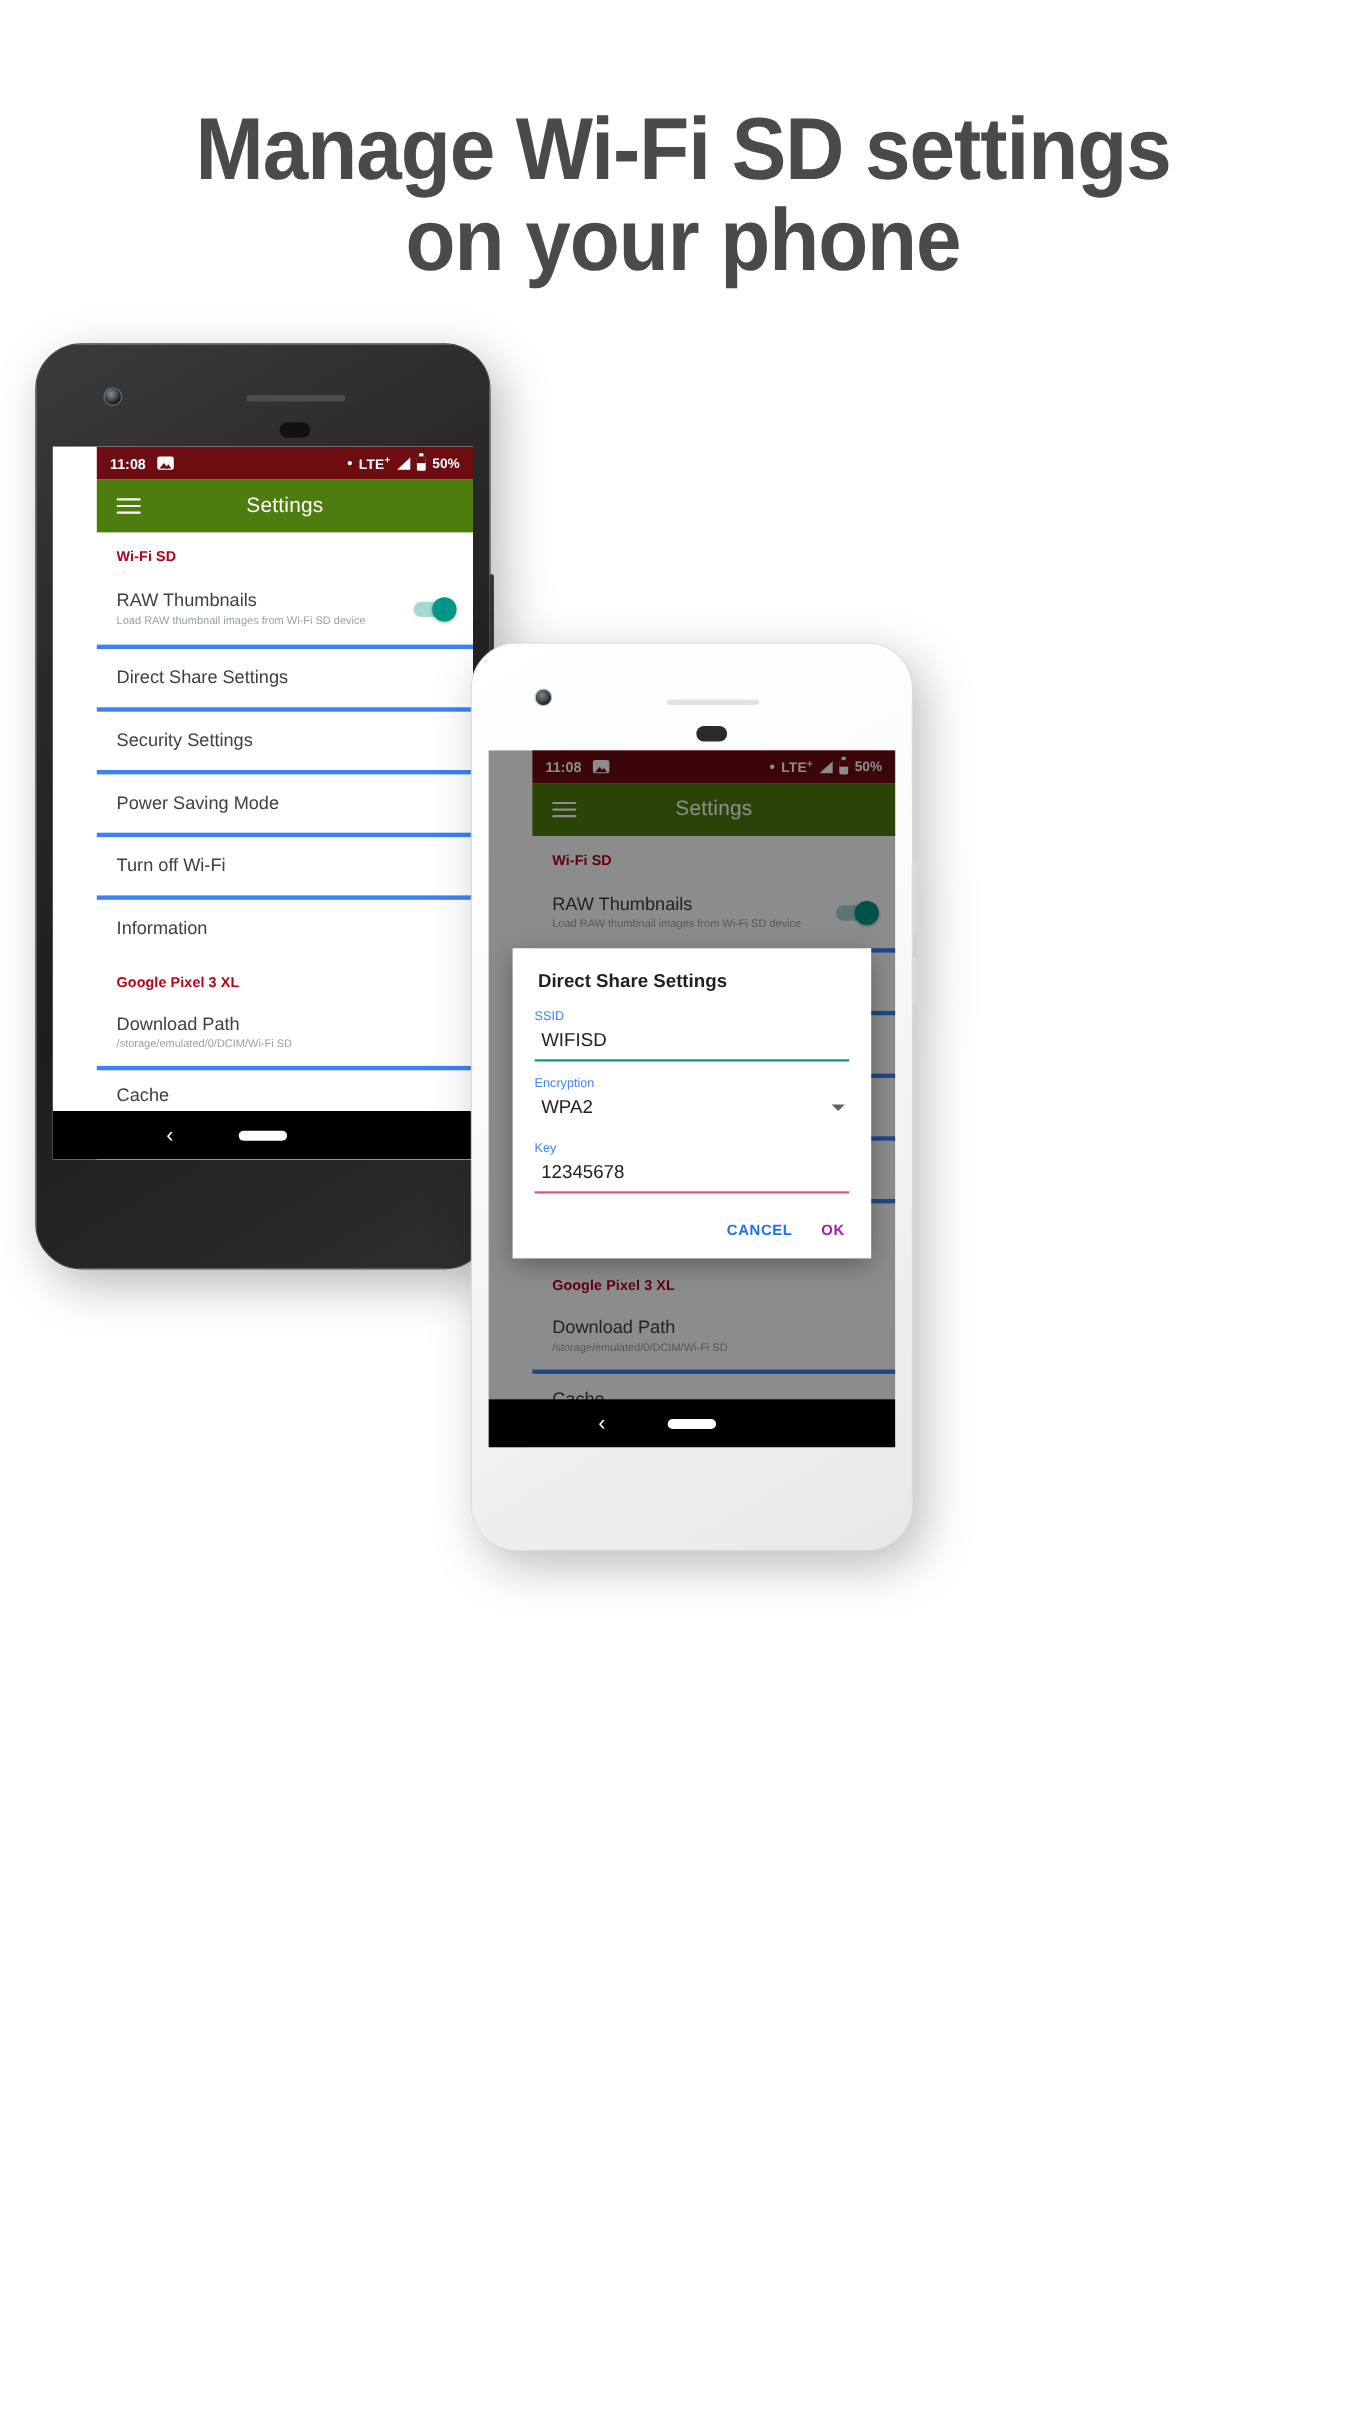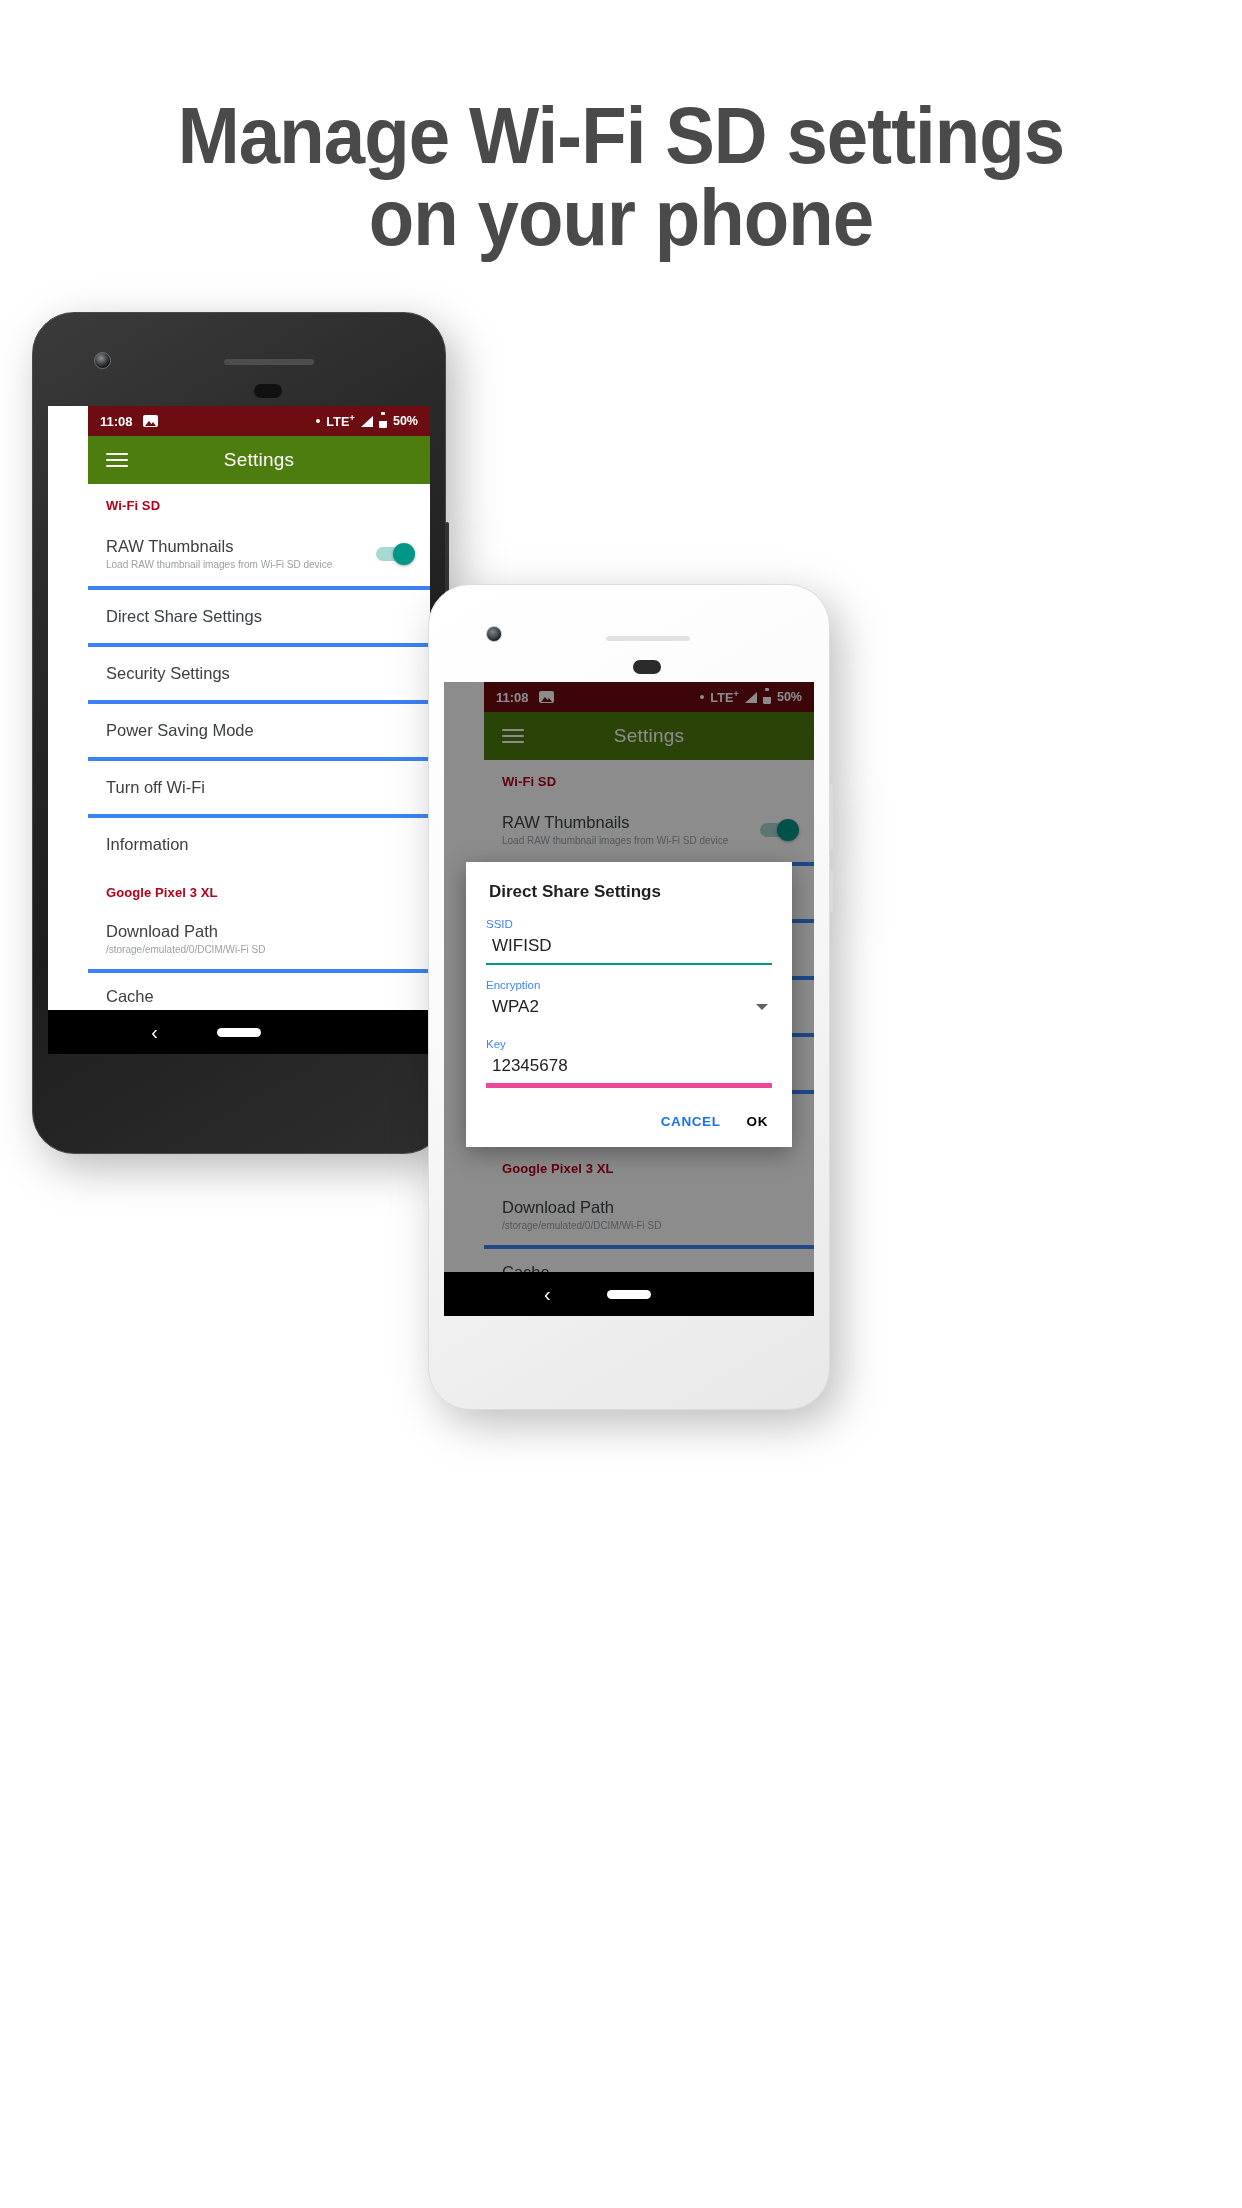--- a/index.html
+++ b/index.html
@@ -161,32 +161,32 @@
     background: #fff; box-shadow: 0 6px 22px rgba(0,0,0,0.34);
     padding: 18px 20px 8px 20px;
   }
   .dialog .dtitle {
     font-size: 17px; font-weight: bold; color:#1f1f1f; margin: 2px 0 16px 3px;
   }
   .field { margin-bottom: 14px; }
   .field .flabel { font-size: 11.5px; color:#4285f4; margin-bottom: 4px; }
   .field .fvalue {
     font-size: 17px; color:#202124; padding: 2px 0 7px 6px;
-    border-bottom: 5px solid #ec4899;
+    border-bottom: 2px solid #ec4899;
     display:flex; align-items:center; justify-content:space-between;
   }
   .field.focused .fvalue { border-bottom: 2px solid #009688; }
   .caret {
     width:0;height:0;border-left:6px solid transparent;border-right:6px solid transparent;
     border-top:6px solid #5f6368; margin-right: 4px;
   }
   .dactions { display:flex; justify-content:flex-end; gap: 26px; padding: 12px 4px 10px 0; }
   .dactions .btn { font-size: 13.5px; font-weight:bold; letter-spacing:0.6px; }
   .dactions .cancel { color:#1a73e8; }
-  .dactions .ok { color:#000000; }
+  .dactions .ok { color:#a21caf; }
 </style>
 </head>
 <body>
 
 <div id="stage">
 
   <div class="headline">
     <span>Manage Wi-Fi SD settings</span>
     <span class="l2">on your phone</span>
   </div>

